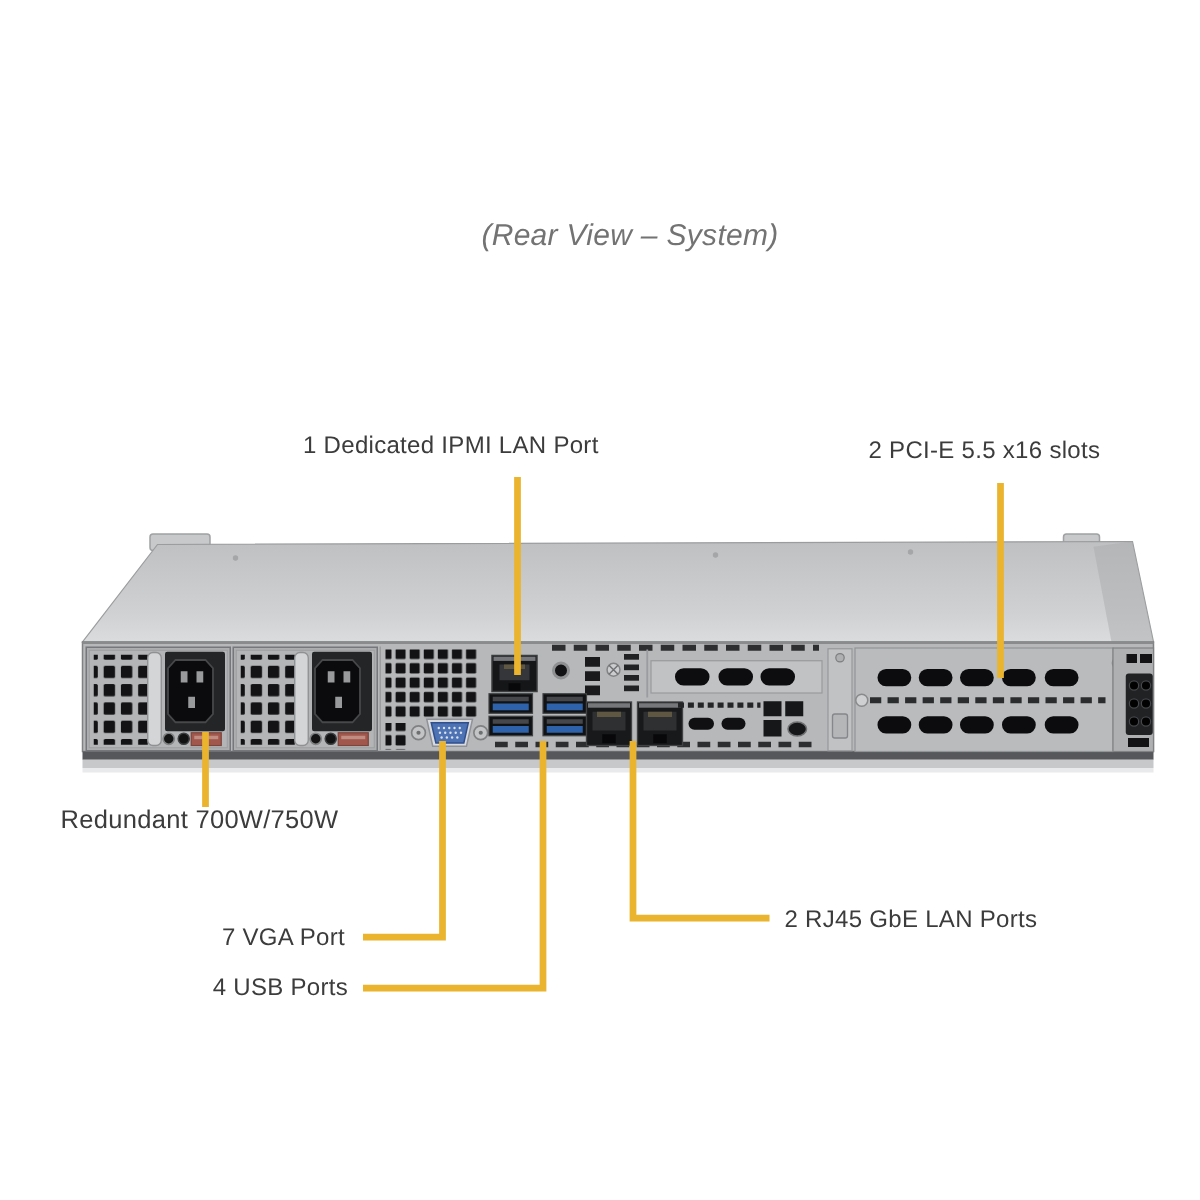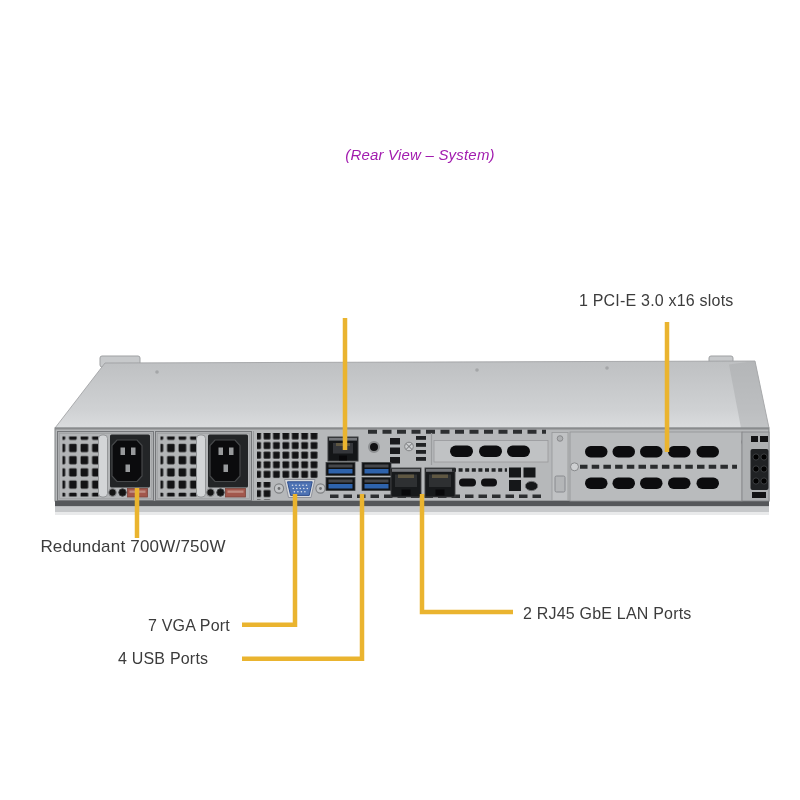--- a/index.html
+++ b/index.html
@@ -7,38 +7,39 @@
     position:relative;width:800px;height:800px;background:#ffffff;
     font-family:"Liberation Sans", sans-serif;overflow:hidden;
   }
   .scene{position:absolute;left:0;top:0;}
   .lbl{
     position:absolute;color:#3c3c3c;font-size:16px;letter-spacing:.2px;
     white-space:nowrap;line-height:19px;
   }
   .title{
     position:absolute;left:300px;top:146px;width:240px;text-align:center;
-    font-style:italic;font-size:15px;color:#a21caf;letter-spacing:.2px;
+    font-style:italic;font-size:20px;color:#737373;letter-spacing:.2px;
   }
   .lbl-ipmi{left:202px;top:288px;}
   .lbl-pcie{left:579px;top:291px;}
   .lbl-psu{left:16px;top:538px;width:234px;text-align:center;white-space:normal;
            font-size:17px;line-height:18.5px;}
   .lbl-vga{left:118px;top:616px;width:112px;text-align:right;}
-  .lbl-usb{left:118px;top:649px;width:114px;}
+  .lbl-usb{left:118px;top:649px;width:114px;text-align:right;}
   .lbl-lan{left:523px;top:604px;}
 </style>
 </head>
 <body>
 
 <div class="canvas">
 
   <div class="title">(Rear View – System)</div>
 
-  <div class="lbl lbl-pcie">1 PCI-E 3.0 x16 slots</div>
+  <div class="lbl lbl-ipmi">1 Dedicated IPMI LAN Port</div>
+  <div class="lbl lbl-pcie">2 PCI-E 5.5 x16 slots</div>
   <div class="lbl lbl-psu">
     <div>Redundant 700W/750W</div>
   </div>
   <div class="lbl lbl-vga">7 VGA Port</div>
   <div class="lbl lbl-usb">4 USB Ports</div>
   <div class="lbl lbl-lan">2 RJ45 GbE LAN Ports</div>
 
   <svg class="scene" width="800" height="800" viewBox="0 0 800 800">
     <defs>
       <linearGradient id="gTop" x1="0" y1="0" x2="0" y2="1">

